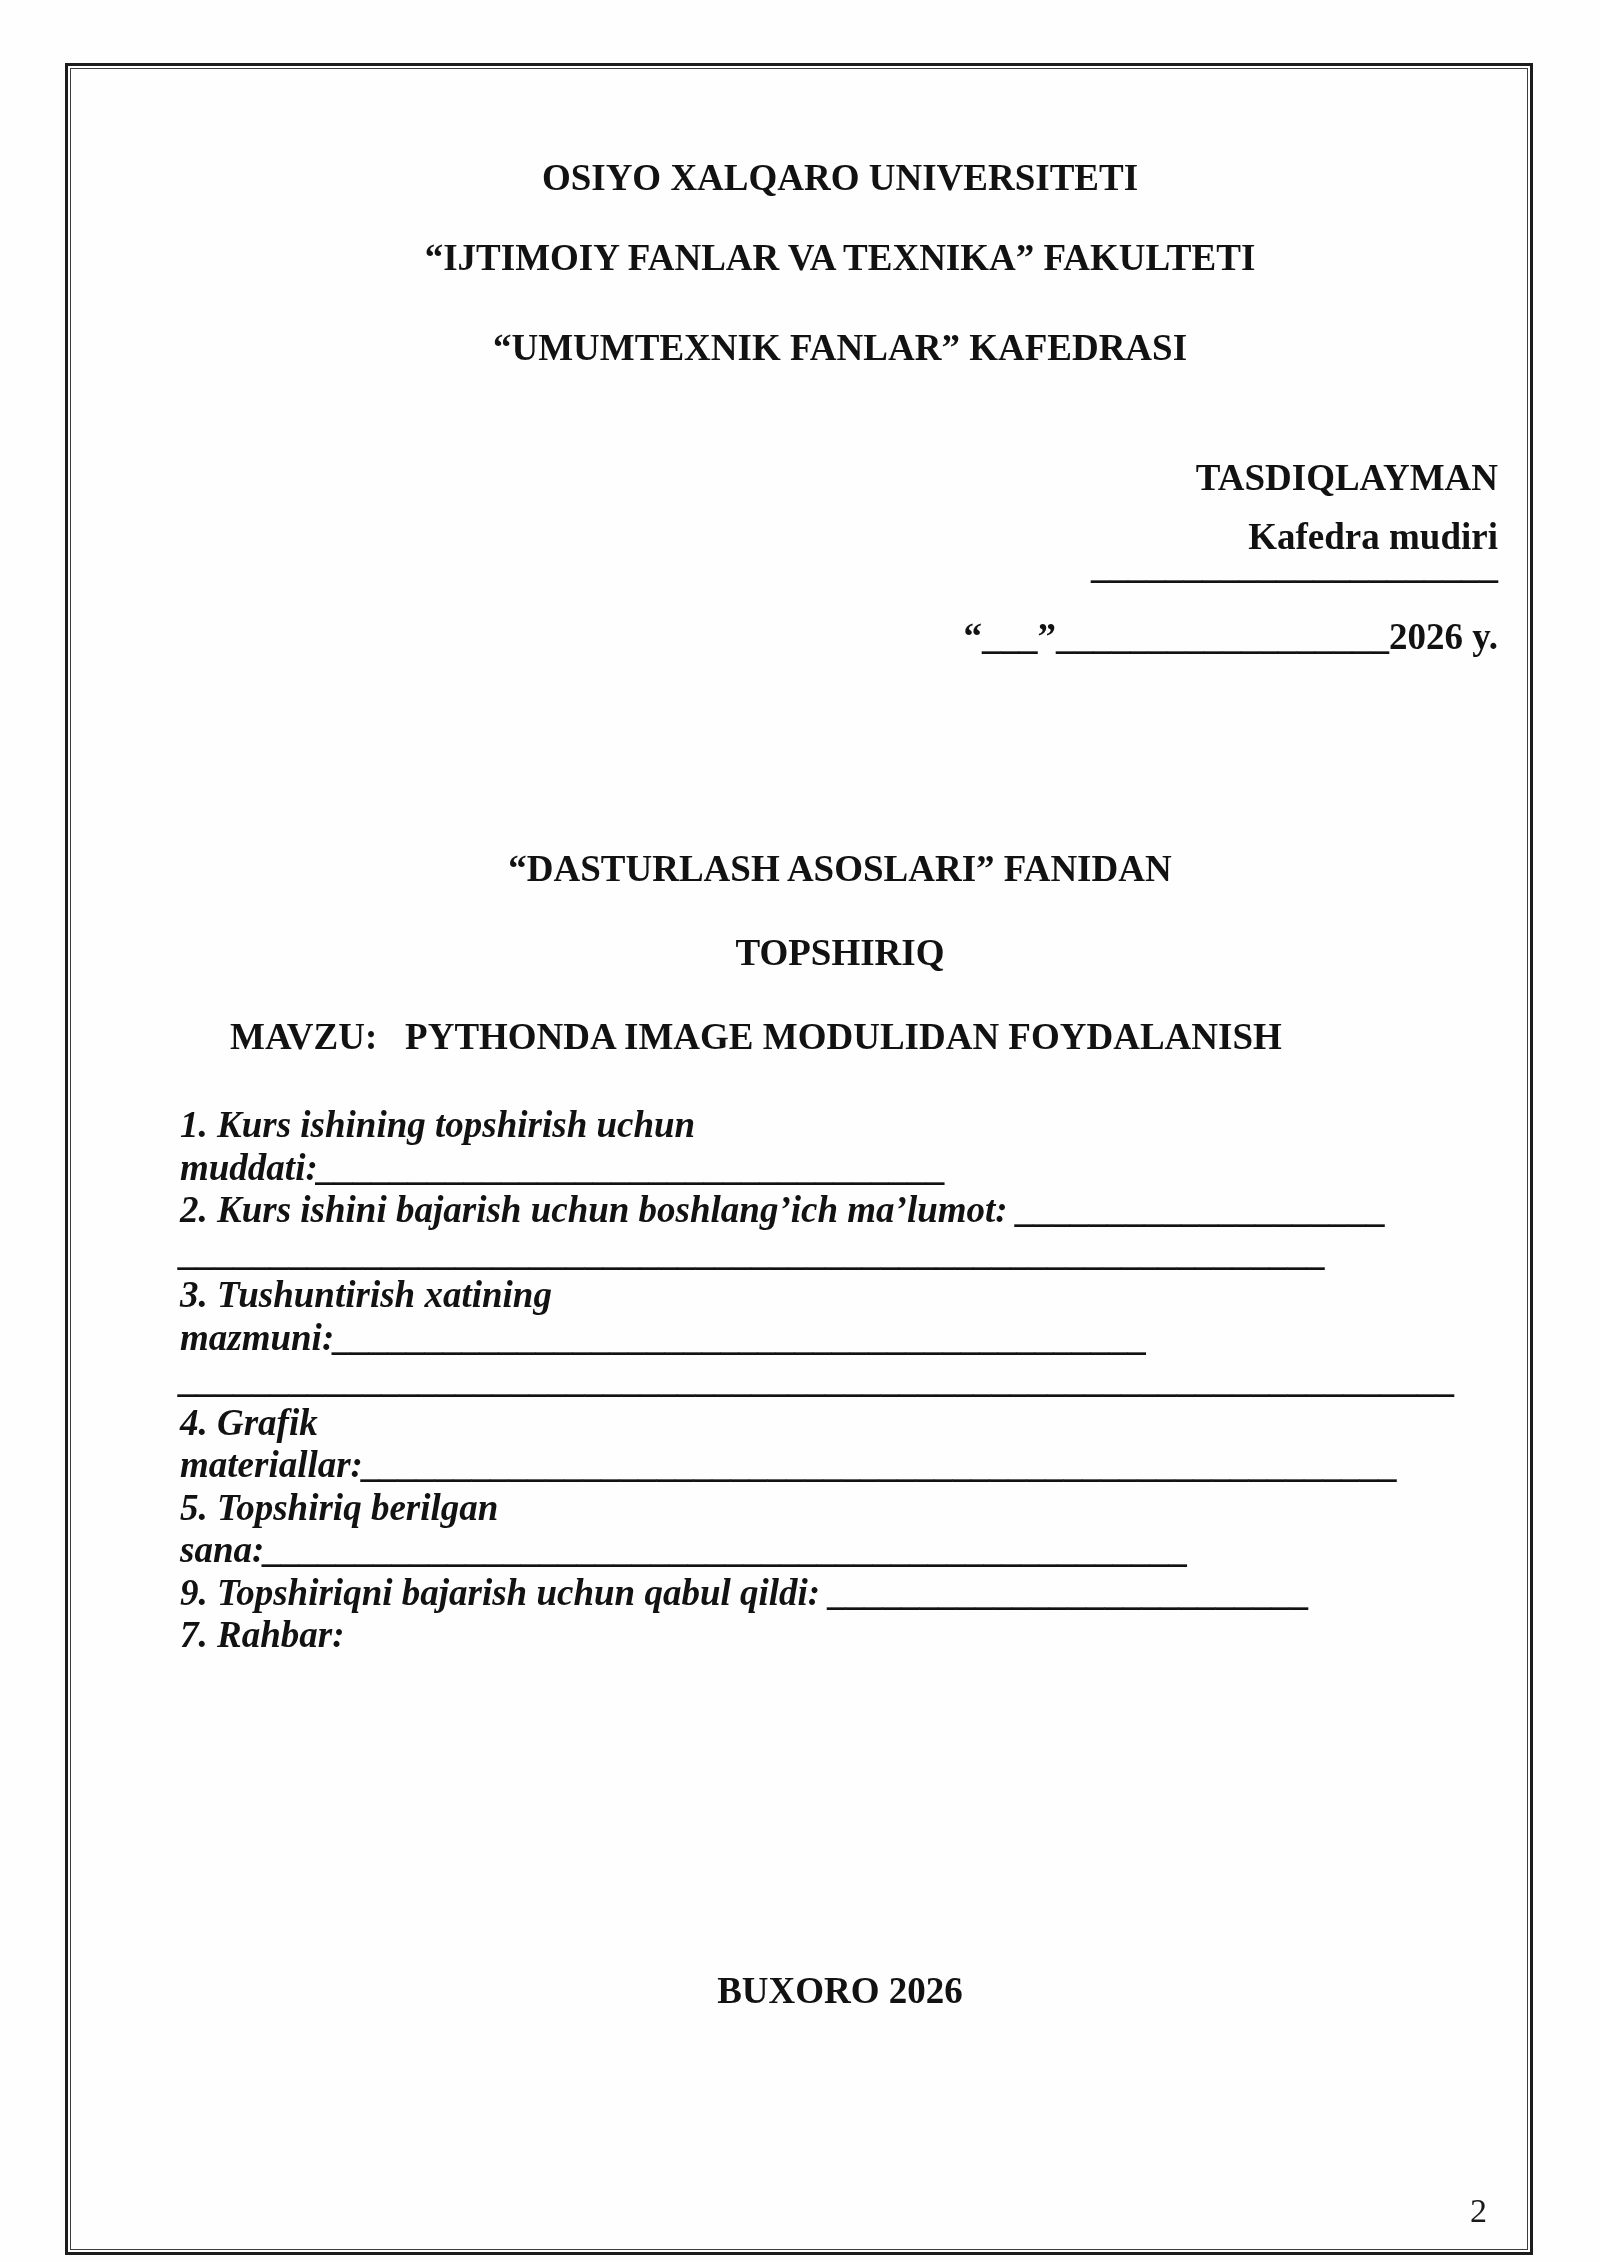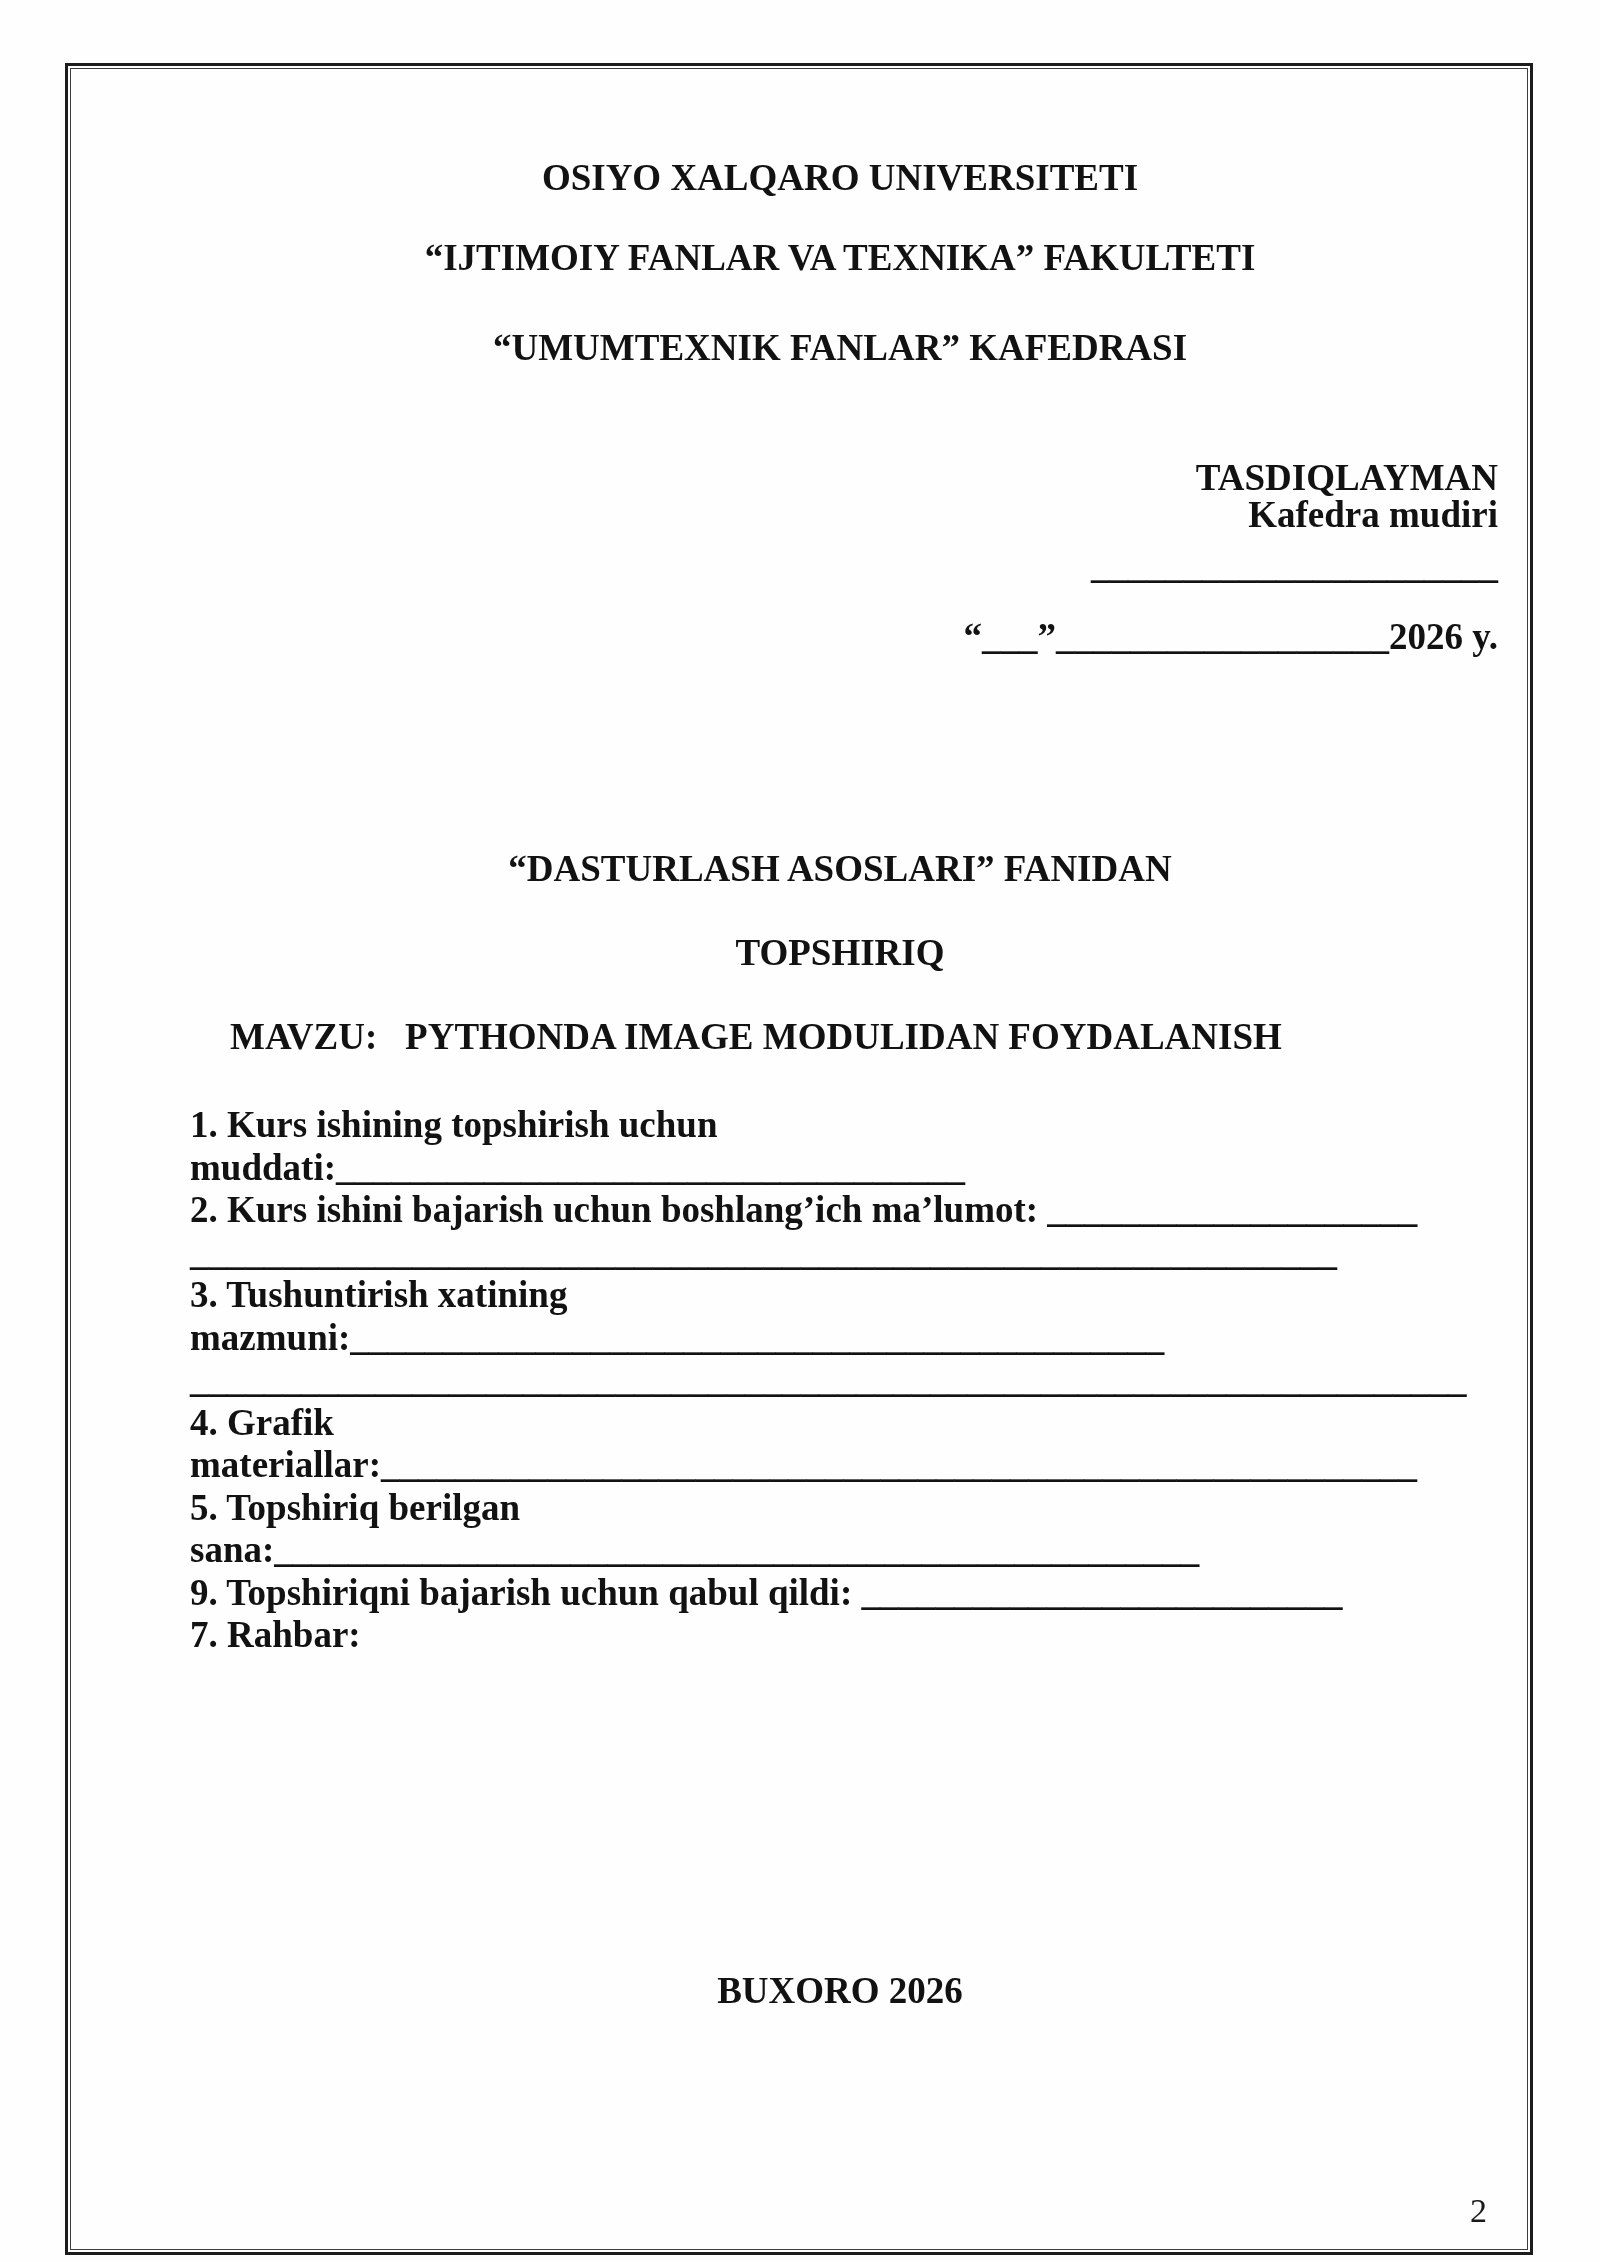--- a/index.html
+++ b/index.html
@@ -40,26 +40,27 @@
     left: 190px;
     right: 110px;
     text-align: center;
   }
   .right-al {
     right: 102px;
     text-align: center;
   }
   .assignment-block {
     position: absolute;
-    left: 190px;
+    left: 180px;
     top: 1104px;
     width: 1300px;
     font-weight: bold;
     font-size: 37px;
     line-height: 42.5px;
+    font-style: italic;
   }
   .assignment-block .line {
     white-space: pre;
   }
   .page-number {
     position: absolute;
     top: 2192px;
     right: 113px;
     font-size: 34px;
     font-weight: normal;
@@ -73,21 +74,21 @@
 
   <div class="page-border">
     <div class="page-border-inner"></div>
   </div>
 
   <div class="t centered" style="top:237px">“IJTIMOIY FANLAR VA TEXNIKA” FAKULTETI</div>
   <div class="t centered" style="top:157px">OSIYO XALQARO UNIVERSITETI</div>
   <div class="t centered" style="top:327px">“UMUMTEXNIK FANLAR” KAFEDRASI</div>
 
   <div class="t right-al" style="top:457px">TASDIQLAYMAN</div>
-  <div class="t right-al" style="top:494px">Kafedra mudiri</div>
+  <div class="t right-al" style="top:516px">Kafedra mudiri</div>
   <div class="t right-al" style="top:545px">______________________</div>
   <div class="t right-al" style="top:616px">“___”__________________2026 y.</div>
 
   <div class="t centered" style="top:848px">“DASTURLASH ASOSLARI” FANIDAN</div>
   <div class="t centered" style="top:932px">TOPSHIRIQ</div>
   <div class="t" style="left:230px; top:1016px">MAVZU:   PYTHONDA IMAGE MODULIDAN FOYDALANISH</div>
 
   <div class="assignment-block">
     <div class="line">1. Kurs ishining topshirish uchun</div>
     <div class="line">muddati:__________________________________</div>

